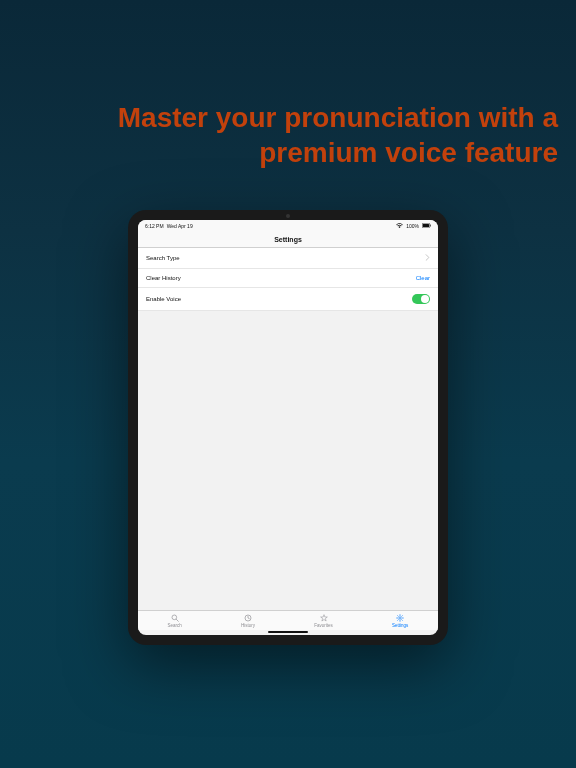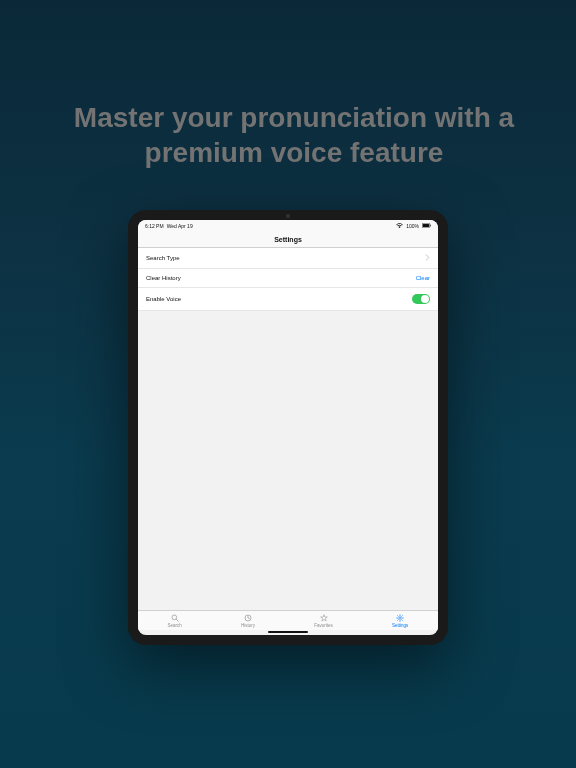--- a/index.html
+++ b/index.html
@@ -5,24 +5,24 @@
     * { margin: 0; padding: 0; box-sizing: border-box; }
     body {
       width: 576px;
       height: 768px;
       background: linear-gradient(180deg, #0a2838 0%, #0d3142 30%, #0a3b4e 60%, #073a4c 100%);
       font-family: -apple-system, BlinkMacSystemFont, 'Segoe UI', Helvetica, Arial, sans-serif;
       overflow: hidden;
       position: relative;
     }
     .headline {
-      color: #737373;
+      color: #c2410c;
       font-size: 28px;
       font-weight: 700;
-      text-align: center;
+      text-align: right;
       padding: 100px 18px 0 30px;
       line-height: 1.25;
     }
     .tablet-frame {
       position: absolute;
       top: 210px;
       left: 50%;
       transform: translateX(-50%);
       width: 320px;
       height: 435px;

